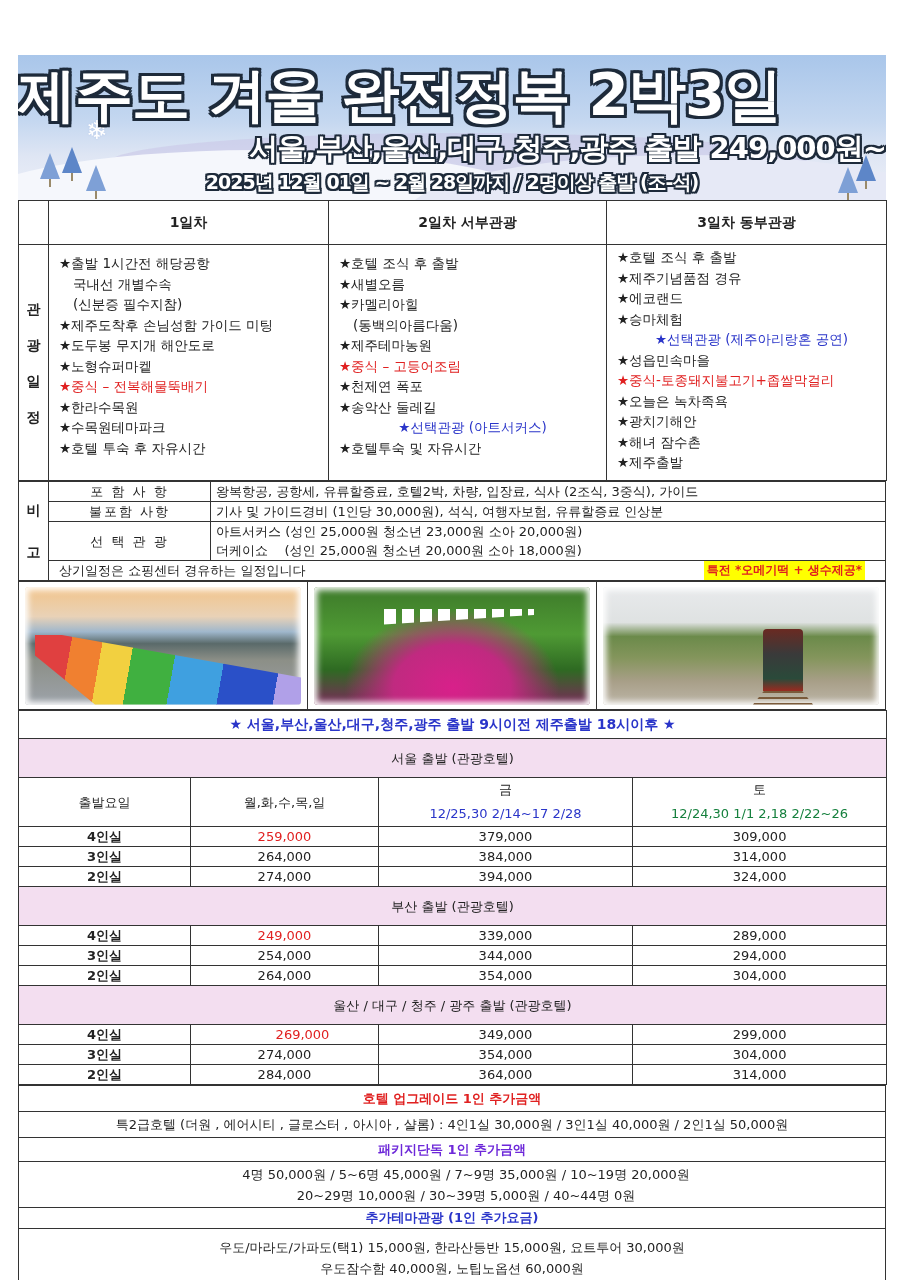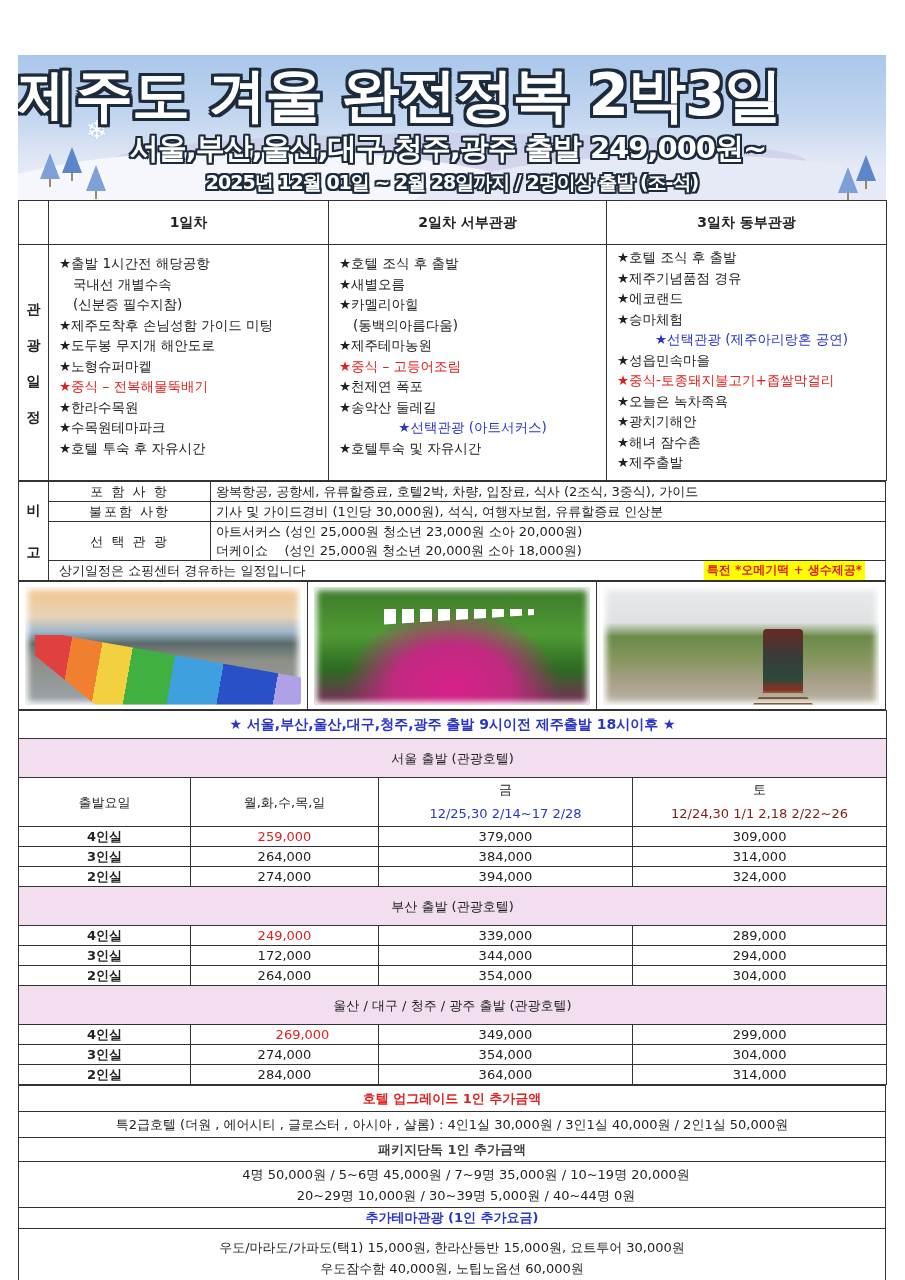--- a/index.html
+++ b/index.html
@@ -10,21 +10,21 @@
   .banner { position: relative; width: 868px; height: 145px; overflow: hidden;
     background: linear-gradient(180deg, #a9c6ea 0%, #c4d7f0 45%, #dfe6f4 70%, #eef0f8 100%); }
   .banner .hill1 { position: absolute; left: -60px; top: 95px; width: 600px; height: 120px; border-radius: 50%; background: #f5f7fc; }
   .banner .hill2 { position: absolute; right: -80px; top: 100px; width: 560px; height: 120px; border-radius: 50%; background: #e6e9f6; }
   .banner .hill3 { position: absolute; left: 90px; top: 78px; width: 700px; height: 60px; border-radius: 50%; background: #c9c4e6; opacity: .55; }
   .tree { position: absolute; width: 0; height: 0; border-left: 10px solid transparent; border-right: 10px solid transparent; border-bottom: 26px solid #7ea0d6; }
   .tree::after { content: ""; position: absolute; left: -1px; top: 26px; width: 2px; height: 8px; background: #9a8a6a; }
   .snowflake { position: absolute; color: #ffffff; font-size: 26px; text-shadow: 0 0 2px #b0c4e8; }
   .title { position: absolute; left: 0; right: 0; top: 2px; font-family: "DejaVu Sans", sans-serif; font-weight: bold; font-size: 58px; color: #ffffff; letter-spacing: -1px;
     text-shadow: -3px -3px 0 #1d2a3a, 3px -3px 0 #1d2a3a, -3px 3px 0 #1d2a3a, 3px 3px 0 #1d2a3a, 0 3px 0 #1d2a3a, 0 -3px 0 #1d2a3a, 3px 0 0 #1d2a3a, -3px 0 0 #1d2a3a; }
-  .subtitle { position: absolute; left: 0; right: 8px; top: 74px; text-align: center; font-weight: bold; font-size: 29px; color: #ffffff; letter-spacing: -1px;
+  .subtitle { position: absolute; left: 0; right: 0; top: 74px; text-align: right; font-weight: bold; font-size: 29px; color: #ffffff; letter-spacing: -1px;
     text-shadow: -2px -2px 0 #1d2a3a, 2px -2px 0 #1d2a3a, -2px 2px 0 #1d2a3a, 2px 2px 0 #1d2a3a, 0 2px 0 #1d2a3a, 0 -2px 0 #1d2a3a, 2px 0 0 #1d2a3a, -2px 0 0 #1d2a3a; }
   .period { position: absolute; left: 0; right: 0; top: 115px; text-align: center; font-weight: bold; font-size: 19px; color: #ffffff; letter-spacing: -1px;
     text-shadow: -2px -2px 0 #1d2a3a, 2px -2px 0 #1d2a3a, -2px 2px 0 #1d2a3a, 2px 2px 0 #1d2a3a, 0 2px 0 #1d2a3a, 0 -2px 0 #1d2a3a, 2px 0 0 #1d2a3a, -2px 0 0 #1d2a3a; }
 
   table { border-collapse: collapse; width: 868px; table-layout: fixed; }
   td, th { border: 1px solid #333; font-weight: normal; }
 
   
   .itin th { height: 44px; font-size: 14px; font-weight: bold; text-align: center; margin-left: 26px; }
   .itin td.side { width: 30px; text-align: center; font-weight: bold; font-size: 14px; line-height: 36px; vertical-align: middle; }
@@ -58,21 +58,21 @@
 
   
   .price td { font-size: 13px; height: 20px; text-align: center; line-height: 19px; }
   .notice td { height: 28px; color: #2a35c9; font-weight: bold; font-size: 14px; text-align: center; }
   .section td { background: #f3def0; height: 39px; }
   .price td.room { font-weight: bold; width: 172px; margin-top: 40px; }
   .price td.hdr-left { width: 172px; height: 46px; }
   .price .hdr2 { line-height: 24px; }
   .info td { text-align: center; font-size: 13px; }
   .info .red-title { color: #e02020; font-weight: bold; height: 26px; }
-  .info .green-title { color: #404040; font-weight: bold; height: 24px; }
+  .info .green-title { color: #6d28d9; font-weight: bold; height: 24px; }
   .info .blue-title { color: #2a35c9; font-weight: bold; height: 21px; }
   .info .row-body { height: 26px; }
   .info .row-2 { height: 46px; line-height: 21px; padding-left: 28px; }
   .info .row-3 { height: 58px; line-height: 21px; }
 </style>
 </head>
 <body>
 
 <div class="page">
 
@@ -227,21 +227,21 @@
         </tr>
     <tr>
       <td class="hdr-left">출발요일</td>
       <td>월,화,수,목,일</td>
       <td class="hdr2">
         <div>금</div>
         <div class="blue" style="color:#2a35c9">12/25,30 2/14~17 2/28</div>
       </td>
       <td class="hdr2">
         <div>토</div>
-        <div style="color:#7f1d1d">12/24,30 1/1 2,18 2/22~26</div>
+        <div style="color:#15803d">12/24,30 1/1 2,18 2/22~26</div>
       </td>
     </tr>
     </tbody>
       <tbody id="sec0">
         <tr>
           <td class="room">4인실</td>
           <td style="color: rgb(224, 32, 32);">259,000</td>
           <td>379,000</td>
           <td>309,000</td>
         </tr>
@@ -265,21 +265,21 @@
     </tbody>
       <tbody id="sec1">
         <tr>
           <td class="room">4인실</td>
           <td style="color: rgb(224, 32, 32);">249,000</td>
           <td>339,000</td>
           <td>289,000</td>
         </tr>
         <tr>
           <td class="room">3인실</td>
-          <td>172,000</td>
+          <td>254,000</td>
           <td>344,000</td>
           <td>294,000</td>
         </tr>
         <tr>
           <td class="room">2인실</td>
           <td>264,000</td>
           <td>354,000</td>
           <td>304,000</td>
         </tr>
       </tbody>

